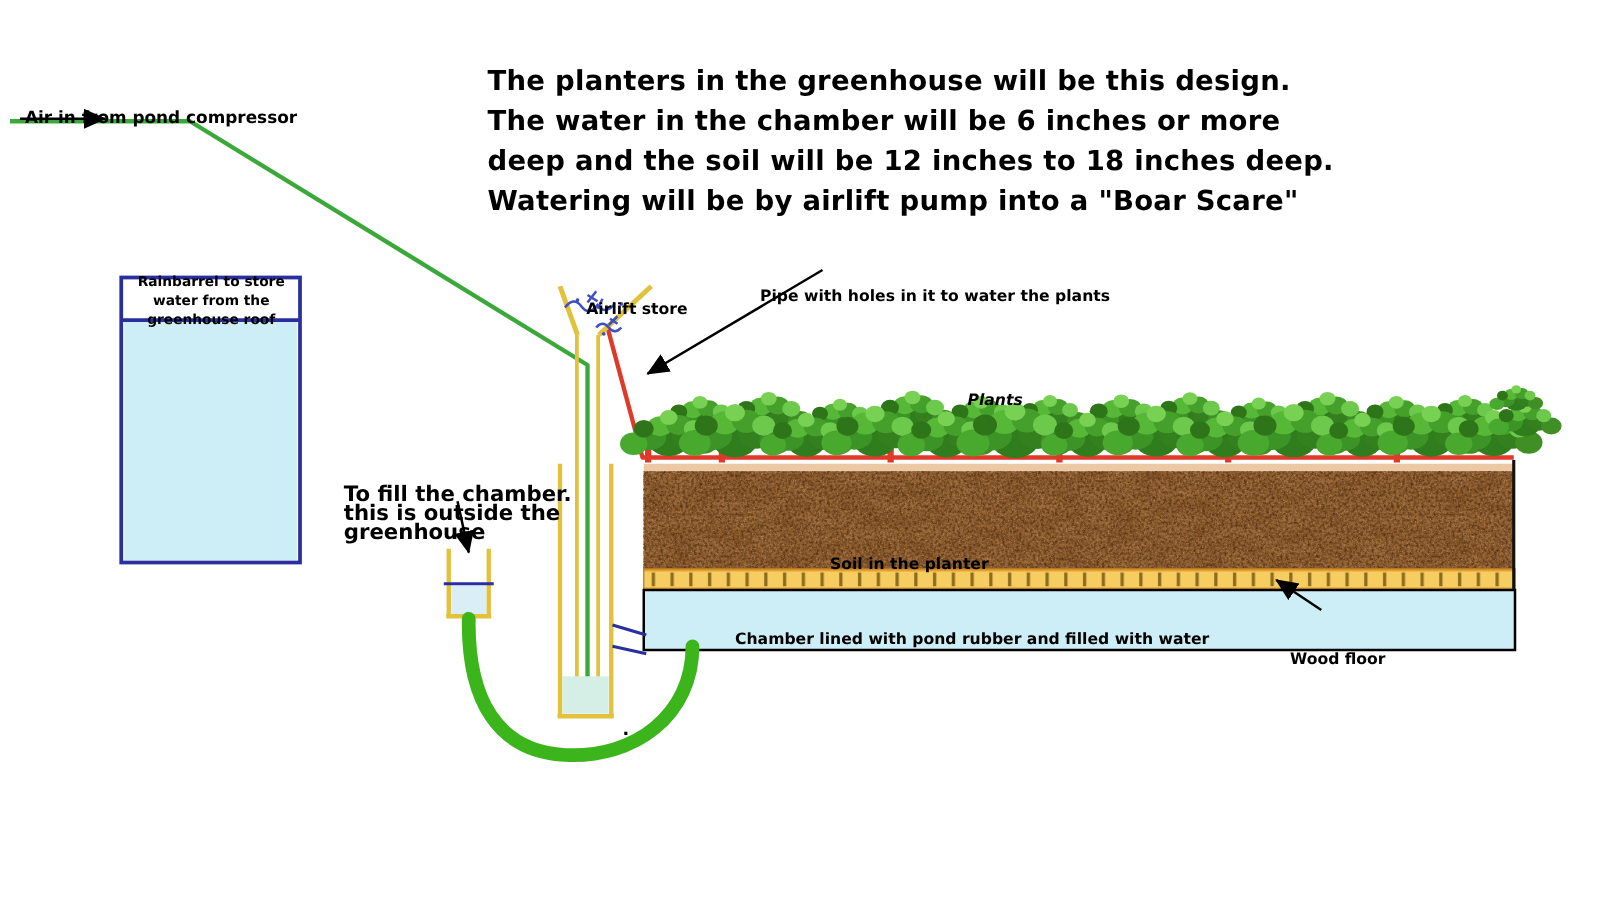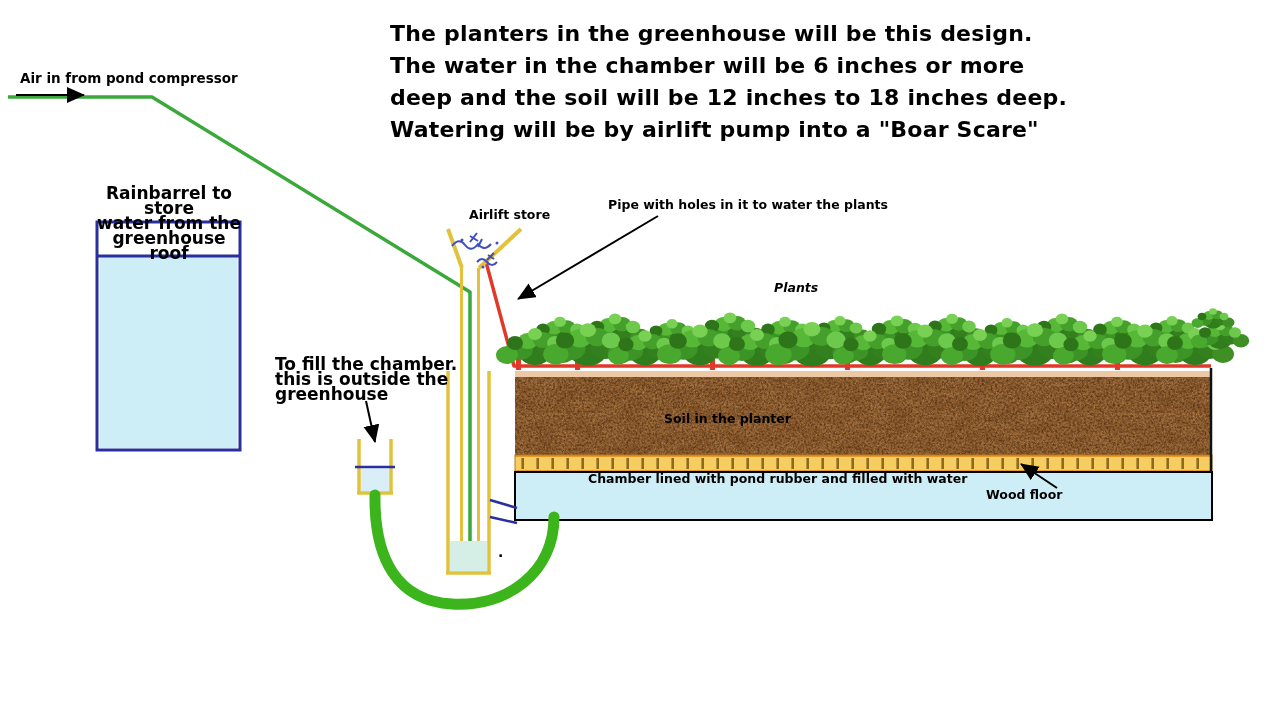--- a/index.html
+++ b/index.html
@@ -1,28 +1,28 @@
 <!DOCTYPE html>
 <html><head>
 <meta charset="utf-8">
 <style>
   html,body{margin:0;padding:0;}
   body{width:1280px;height:720px;background:#ffffff;position:relative;overflow:hidden;
        font-family:"DejaVu Sans","Liberation Sans",sans-serif;}
-  .label{position:absolute;color:#000;font-weight:bold;white-space:pre-line;}
+  .label{position:absolute;color:#000;font-weight:bold;white-space:pre-line;margin-top:32px;}
   #title{left:390px;top:18px;font-size:22px;line-height:32px;letter-spacing:0.2px;}
-  #lbl-air{left:20px;top:70px;font-size:13.5px;}
-  #lbl-rainbarrel{left:97px;top:186px;width:144px;text-align:center;font-size:17px;line-height:15px;}
+  #lbl-air{left:20px;top:54px;font-size:13.5px;}
+  #lbl-rainbarrel{left:97px;top:186px;width:144px;text-align:center;font-size:11px;line-height:15px;}
   #lbl-airlift{left:469px;top:207px;font-size:12.5px;}
   #lbl-pipe{left:608px;top:197px;font-size:12.5px;}
   #lbl-plants{left:774px;top:280px;font-size:12.5px;font-style:italic;}
   #lbl-soil{left:664px;top:411px;font-size:12.5px;}
   #lbl-fill{left:275px;top:357px;font-size:17px;line-height:15px;}
   #lbl-chamber{left:588px;top:471px;font-size:12.5px;}
-  #lbl-wood{left:986px;top:487px;font-size:12.5px;}
+  #lbl-wood{left:1032px;top:487px;font-size:12.5px;}
   #lbl-dot{left:498px;top:544px;font-size:14px;}
   svg.canvas{position:absolute;left:0;top:0;}
 </style>
 </head>
 <body>
 
 <svg class="canvas" width="1280" height="720" viewBox="0 0 1280 720">
   <defs>
     <marker id="arrowhead" markerWidth="11" markerHeight="9" refX="8.5" refY="4" orient="auto">
       <path d="M0,0 L9,4 L0,8 z" fill="#000"></path>

